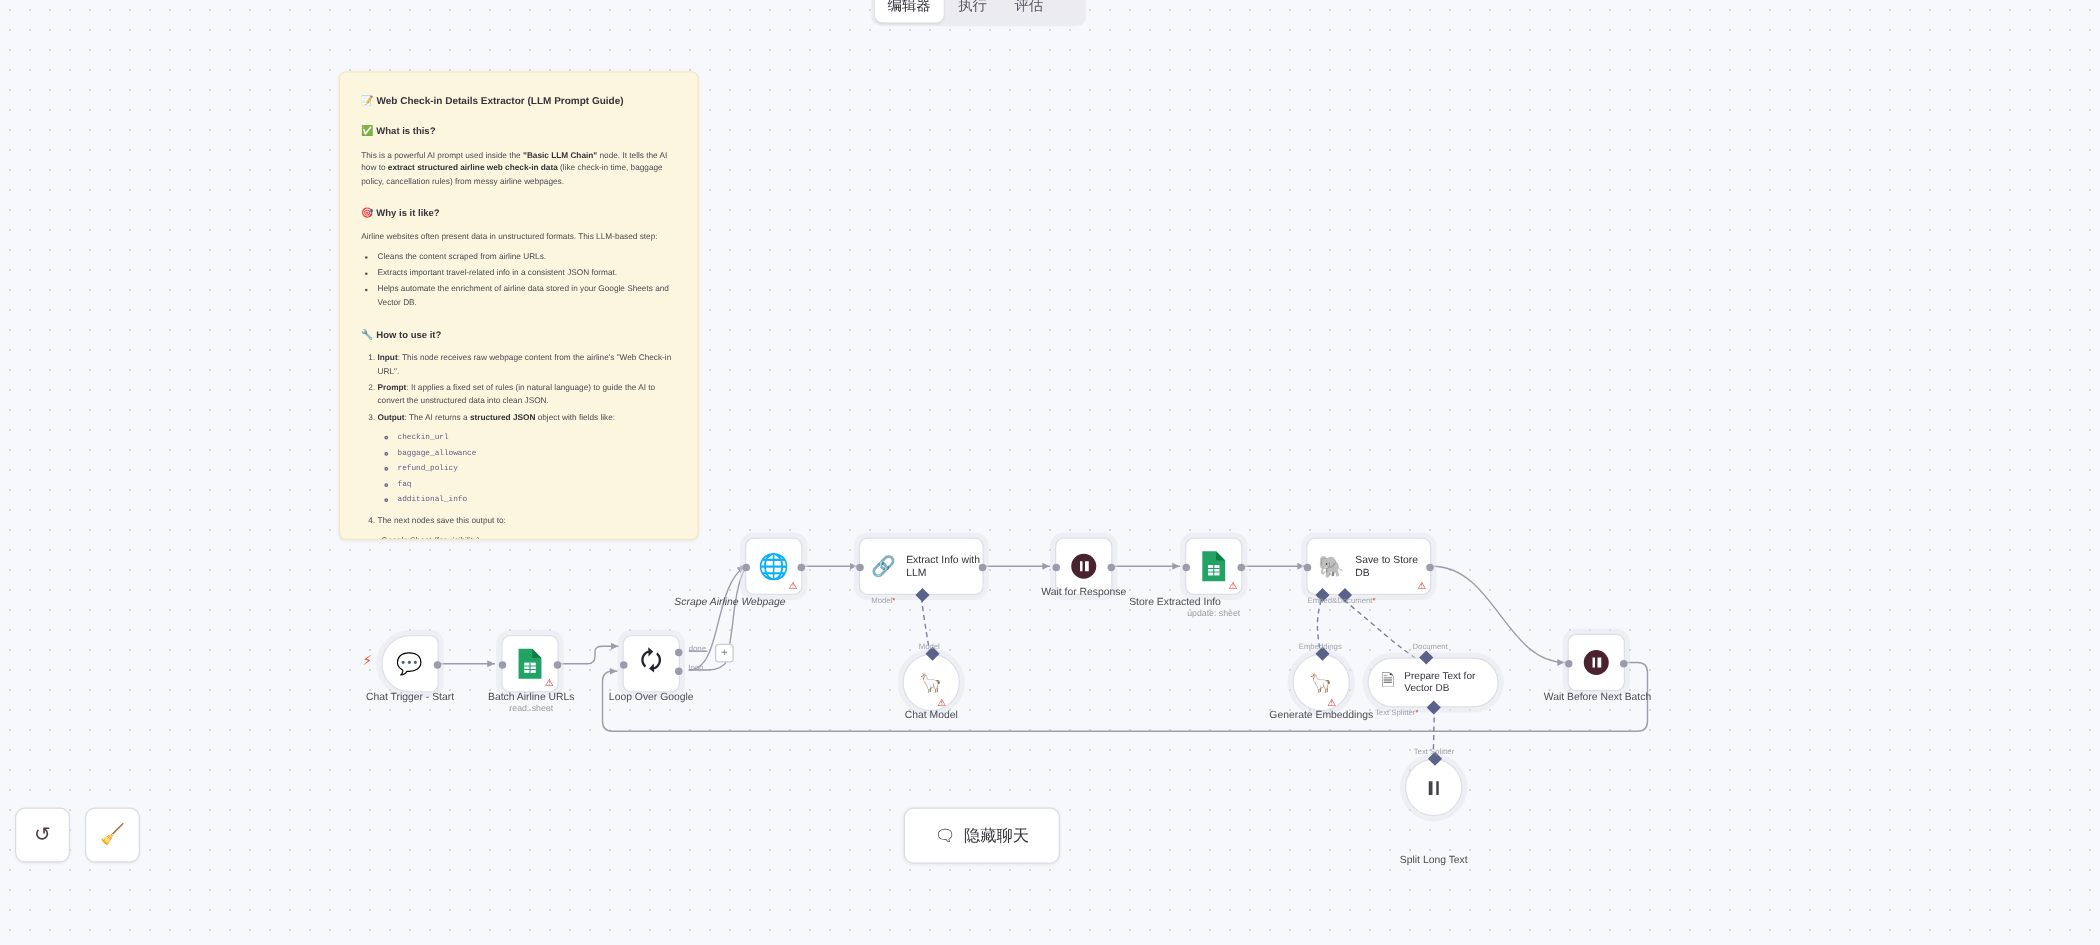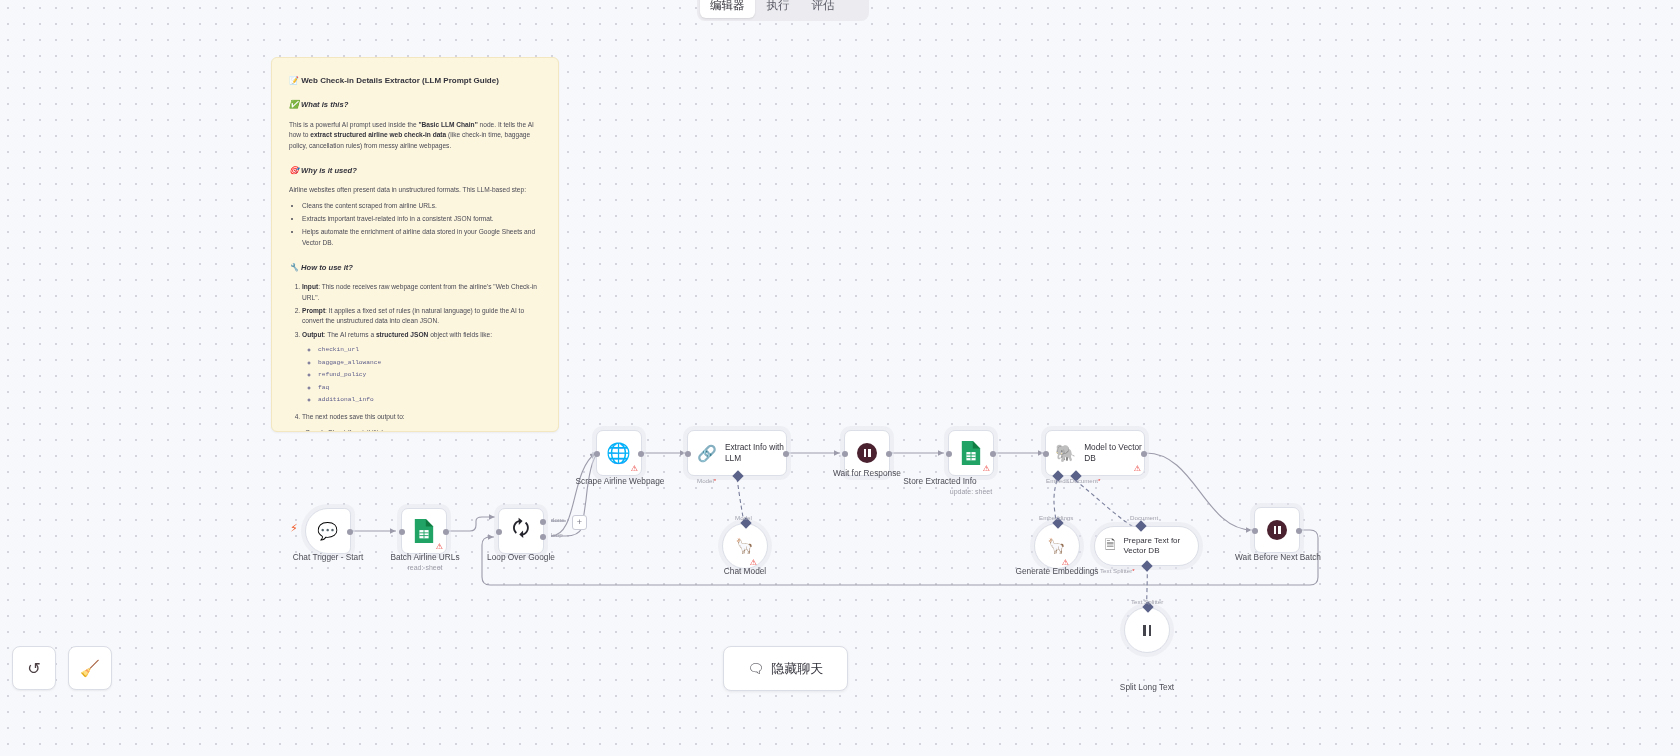--- a/index.html
+++ b/index.html
@@ -27,21 +27,21 @@
 
   
   .sticky{
     position:absolute;left:271px;top:57px;width:288px;height:375px;
     background:#fdf6df;border:1px solid #f2e7c0;border-radius:6px;
     box-sizing:border-box;padding:18px 17px;
     box-shadow:0 1px 2px rgba(0,0,0,.05);
     font-size:6.6px;line-height:1.62;color:#4a4a55;overflow:hidden;
   }
   .sticky h1{font-size:8px;margin:0 0 14px 0;font-weight:bold;color:#33333c;line-height:1.3;}
-  .sticky h2{font-size:7.6px;margin:14px 0 9px 0;font-weight:bold;color:#33333c;line-height:1.3;font-style:italic;}
+  .sticky h2{font-size:7.6px;margin:14px 0 9px 0;font-weight:bold;color:#33333c;line-height:1.3;}
   .sticky p{margin:0 0 4px 0;}
   .sticky ul{margin:5px 0 6px 0;padding-left:13px;}
   .sticky ol{margin:5px 0 6px 0;padding-left:13px;}
   .sticky li{margin:0 0 2.5px 0;}
   .sticky ul.inner{list-style:circle;margin:5px 0 6px 0;padding-left:16px;}
   .sticky code,.mono{font-family:"Liberation Mono","DejaVu Sans Mono",monospace;font-size:6.2px;color:#5c5c8a;}
   .sticky b{color:#32323b;}
   .emoji{font-size:8px;}
 
   
@@ -113,21 +113,21 @@
     <h2>
       <span class="emoji">✅</span>
       <span>What is this?</span>
     </h2>
     <p>
       <span>This is a powerful AI prompt used inside the </span><b>"Basic LLM Chain"</b><span> node. It tells the AI how to </span><b>extract structured airline web check-in data</b><span> (like check-in time, baggage policy, cancellation rules) from messy airline webpages.</span>
     </p>
 
     <h2>
       <span class="emoji">🎯</span>
-      <span>Why is it used?</span>
+      <span>Why is it like?</span>
     </h2>
     <p>Airline websites often present data in unstructured formats. This LLM-based step:</p>
     <ul>
       <li>Cleans the content scraped from airline URLs.</li>
       <li>Extracts important travel-related info in a consistent JSON format.</li>
       <li>Helps automate the enrichment of airline data stored in your Google Sheets and Vector DB.</li>
     </ul>
 
     <h2>
       <span class="emoji">🔧</span>
@@ -227,21 +227,21 @@
   <div class="conn-lbl" style="left:551px;top:531px;">loop</div>
   <div class="plusbtn">+</div>
   <div class="nlabel" style="left:471px;top:552px;width:100px;">Loop Over Google</div>
 
   <div class="node sq" style="left:596px;top:430px;">
     <span style="font-size:20px;color:#1a3bd6;">🌐</span>
     <span class="warn">⚠</span>
     <span class="port" style="left:-3px;top:20px;"></span>
     <span class="port" style="right:-3px;top:20px;"></span>
   </div>
-  <div class="nlabel" style="left:564px;top:476px;width:112px;">Scrape Airline Webpage</div>
+  <div class="nlabel" style="left:528px;top:476px;width:112px;font-style:italic;">Scrape Airline Webpage</div>
 
   <div class="node wide" style="left:687px;top:430px;">
     <span style="font-size:16px;color:#2a1a20;">🔗</span>
     <span class="node-title">Extract Info with LLM</span>
     <span class="port" style="left:-3px;top:20px;"></span>
     <span class="port" style="right:-3px;top:20px;"></span>
     <span style="position:absolute;left:46px;bottom:-5px;width:8px;height:8px;background:#5a6289;transform:rotate(45deg);"></span>
   </div>
   <div class="conn-lbl req" style="left:697px;top:477px;">Model</div>
 
@@ -268,21 +268,21 @@
     </svg>
     <span class="warn">⚠</span>
     <span class="port" style="left:-3px;top:20px;"></span>
     <span class="port" style="right:-3px;top:20px;"></span>
   </div>
   <div class="nlabel" style="left:890px;top:476px;width:100px;">Store Extracted Info</div>
   <div class="nsub" style="left:921px;top:487px;width:100px;">update: sheet</div>
 
   <div class="node wide" style="left:1045px;top:430px;">
     <span style="font-size:17px;color:#31648c;">🐘</span>
-    <span class="node-title">Model to Vector DB</span>
+    <span class="node-title">Save to Store DB</span>
     <span class="warn">⚠</span>
     <span class="port" style="left:-3px;top:20px;"></span>
     <span class="port" style="right:-3px;top:20px;"></span>
     <span style="position:absolute;left:8px;bottom:-5px;width:8px;height:8px;background:#5a6289;transform:rotate(45deg);"></span>
     <span style="position:absolute;left:26px;bottom:-5px;width:8px;height:8px;background:#5a6289;transform:rotate(45deg);"></span>
   </div>
   <div class="conn-lbl req" style="left:1046px;top:477px;">Embed&amp;Document</div>
 
   <div class="node sq" style="left:1254px;top:507px;">
     <span style="display:inline-flex;align-items:center;justify-content:center;width:20px;height:20px;border-radius:50%;background:#4b2230;">

